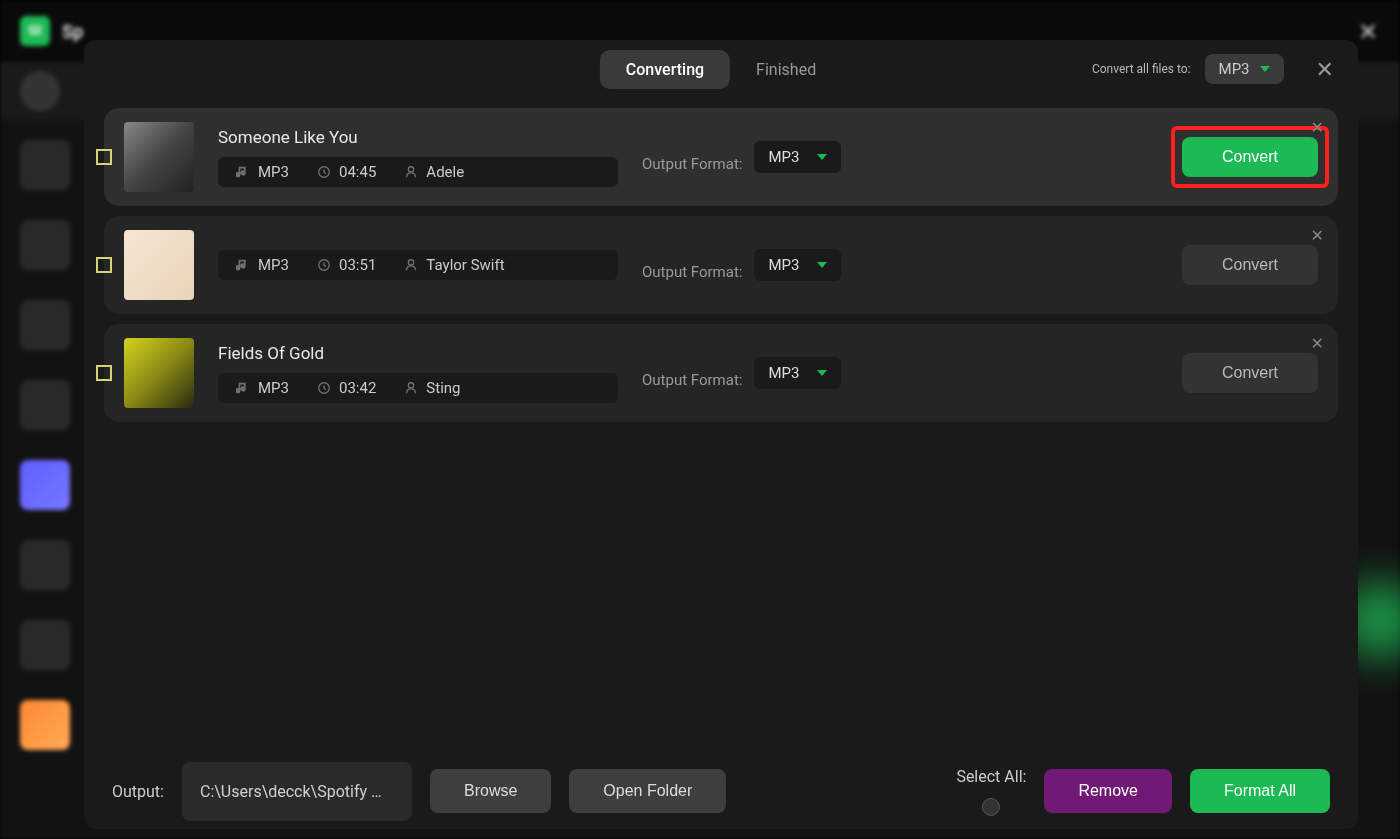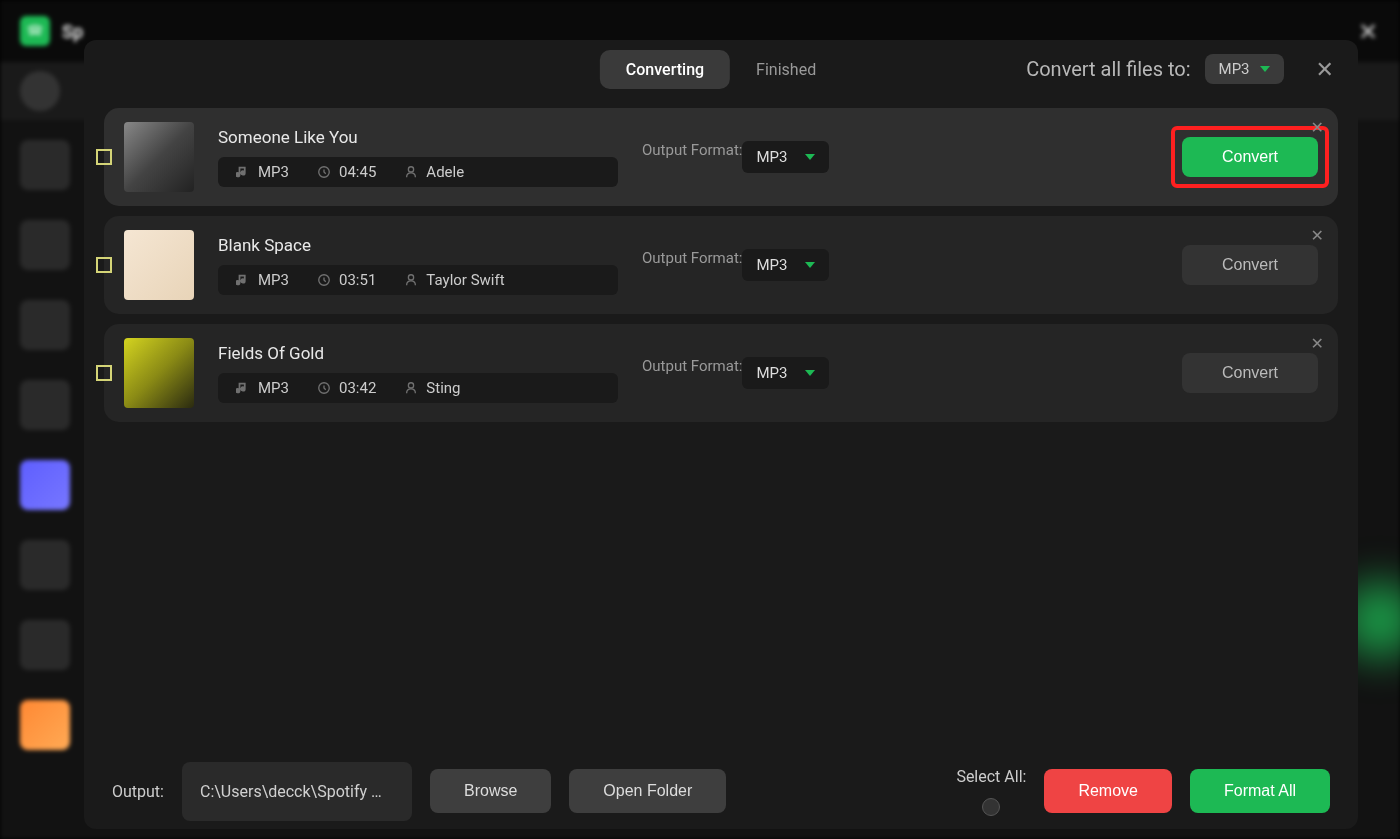--- a/index.html
+++ b/index.html
@@ -143,21 +143,21 @@
       font-weight: 500;
     }
     .header-right {
       margin-left: auto;
       display: flex;
       align-items: center;
       gap: 14px;
     }
     .convert-all-label {
       color: #b8b8b8;
-      font-size: 20px;
+      font-size: 12px;
     }
     .format-select-top {
       background: #3a3a3a;
       color: #ccc;
       padding: 6px 14px;
       border-radius: 8px;
       display: flex;
       align-items: center;
       gap: 10px;
       font-size: 15px;
@@ -248,21 +248,22 @@
       color: #ccc;
       font-size: 15px;
     }
     .detail-icon {
       width: 14px;
       height: 14px;
       opacity: 0.6;
     }
     .output-section {
       display: flex;
-      align-items: flex-start;
+      align-items: flex-end;
+      gap: 12px;
     }
     .output-label {
       color: #999;
       font-size: 15px;
     }
     .format-select-row {
       background: #1a1a1a;
       color: #ddd;
       padding: 7px 14px;
       border-radius: 6px;
@@ -346,21 +347,21 @@
       flex-direction: column;
     }
     .radio {
       width: 18px;
       height: 18px;
       border-radius: 50%;
       background: #333;
       border: 1px solid #555;
     }
     .footer-btn.green {
-      background: #ef4444;
+      background: #701a75;
       color: #fff;
     }
     .footer-btn.bright-green {
       background: #1DB954;
       color: #fff;
       font-weight: 500;
     }
   </style>
 </head>
 <body>
@@ -452,21 +453,20 @@
         </div>
         <div class="row-close">✕</div>
       </div>
     </div>
 
     <div class="track-row-wrap">
       <div class="checkbox"></div>
       <div class="track-row">
         <div class="album-art art2"></div>
         <div class="track-info">
-          <div class="track-title">Blank Space</div>
           <div class="track-details">
             <div class="detail-item">
               <svg class="detail-icon" viewBox="0 0 16 16" fill="#aaa">
                   <path d="M5 2v9a3 3 0 1 1-2-2.8V2h8v7a3 3 0 1 1-2-2.8V4H5z"></path>
                 </svg>
               <span>MP3</span>
             </div>
             <div class="detail-item">
               <svg class="detail-icon" viewBox="0 0 16 16" fill="none" stroke="#aaa" stroke-width="1.5">
                   <circle cx="8" cy="8" r="6"></circle>

